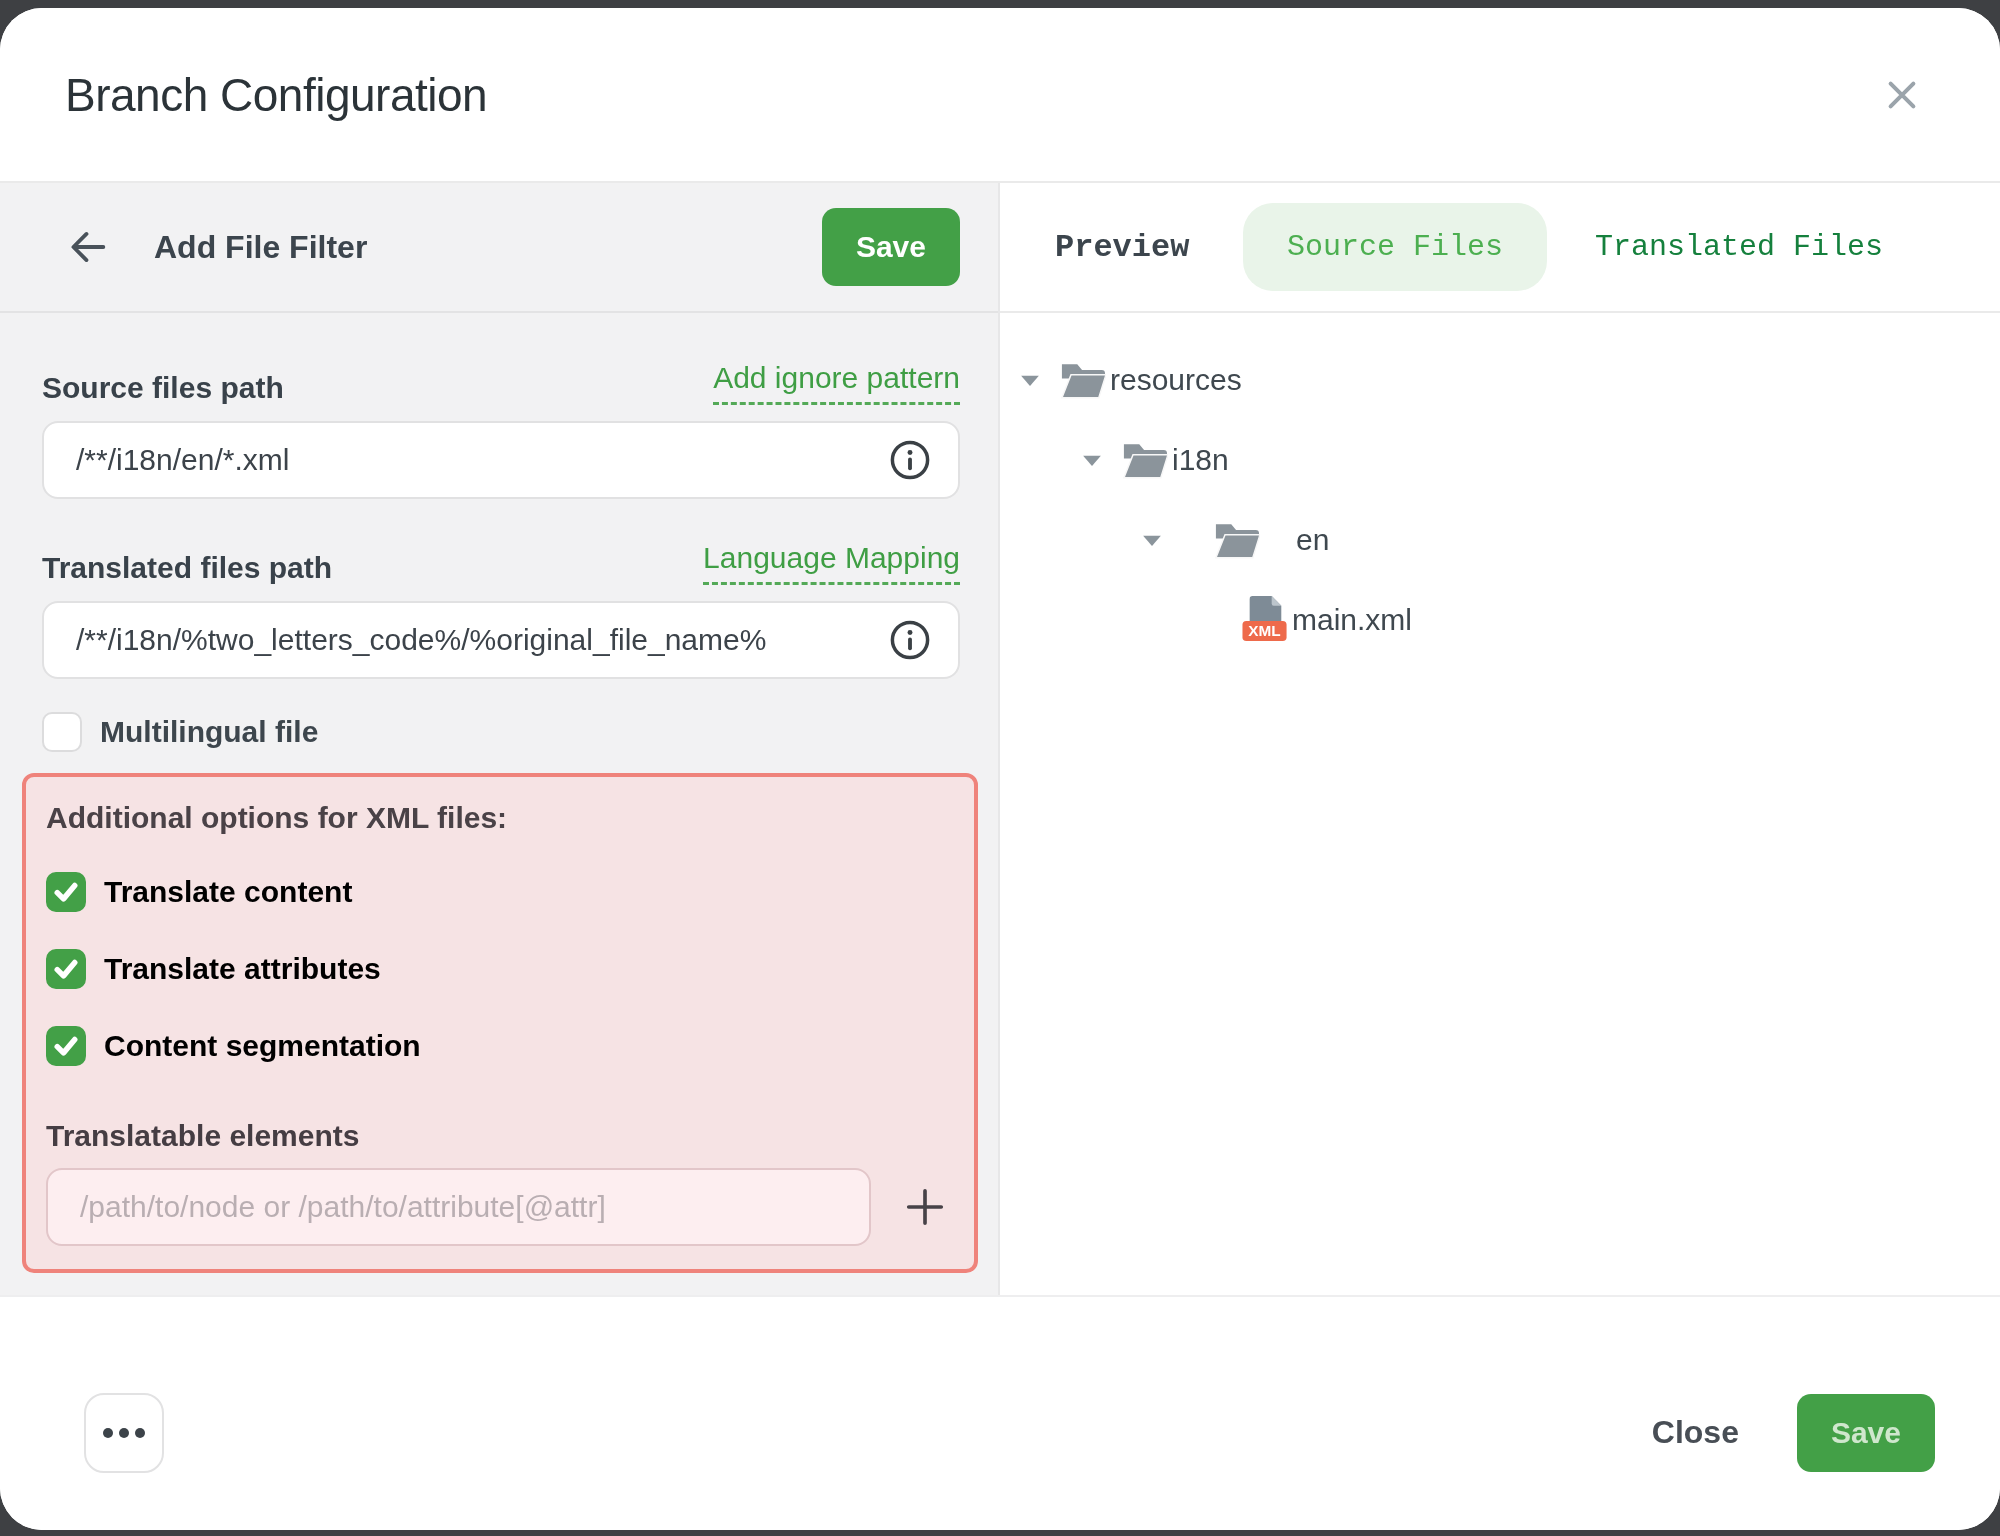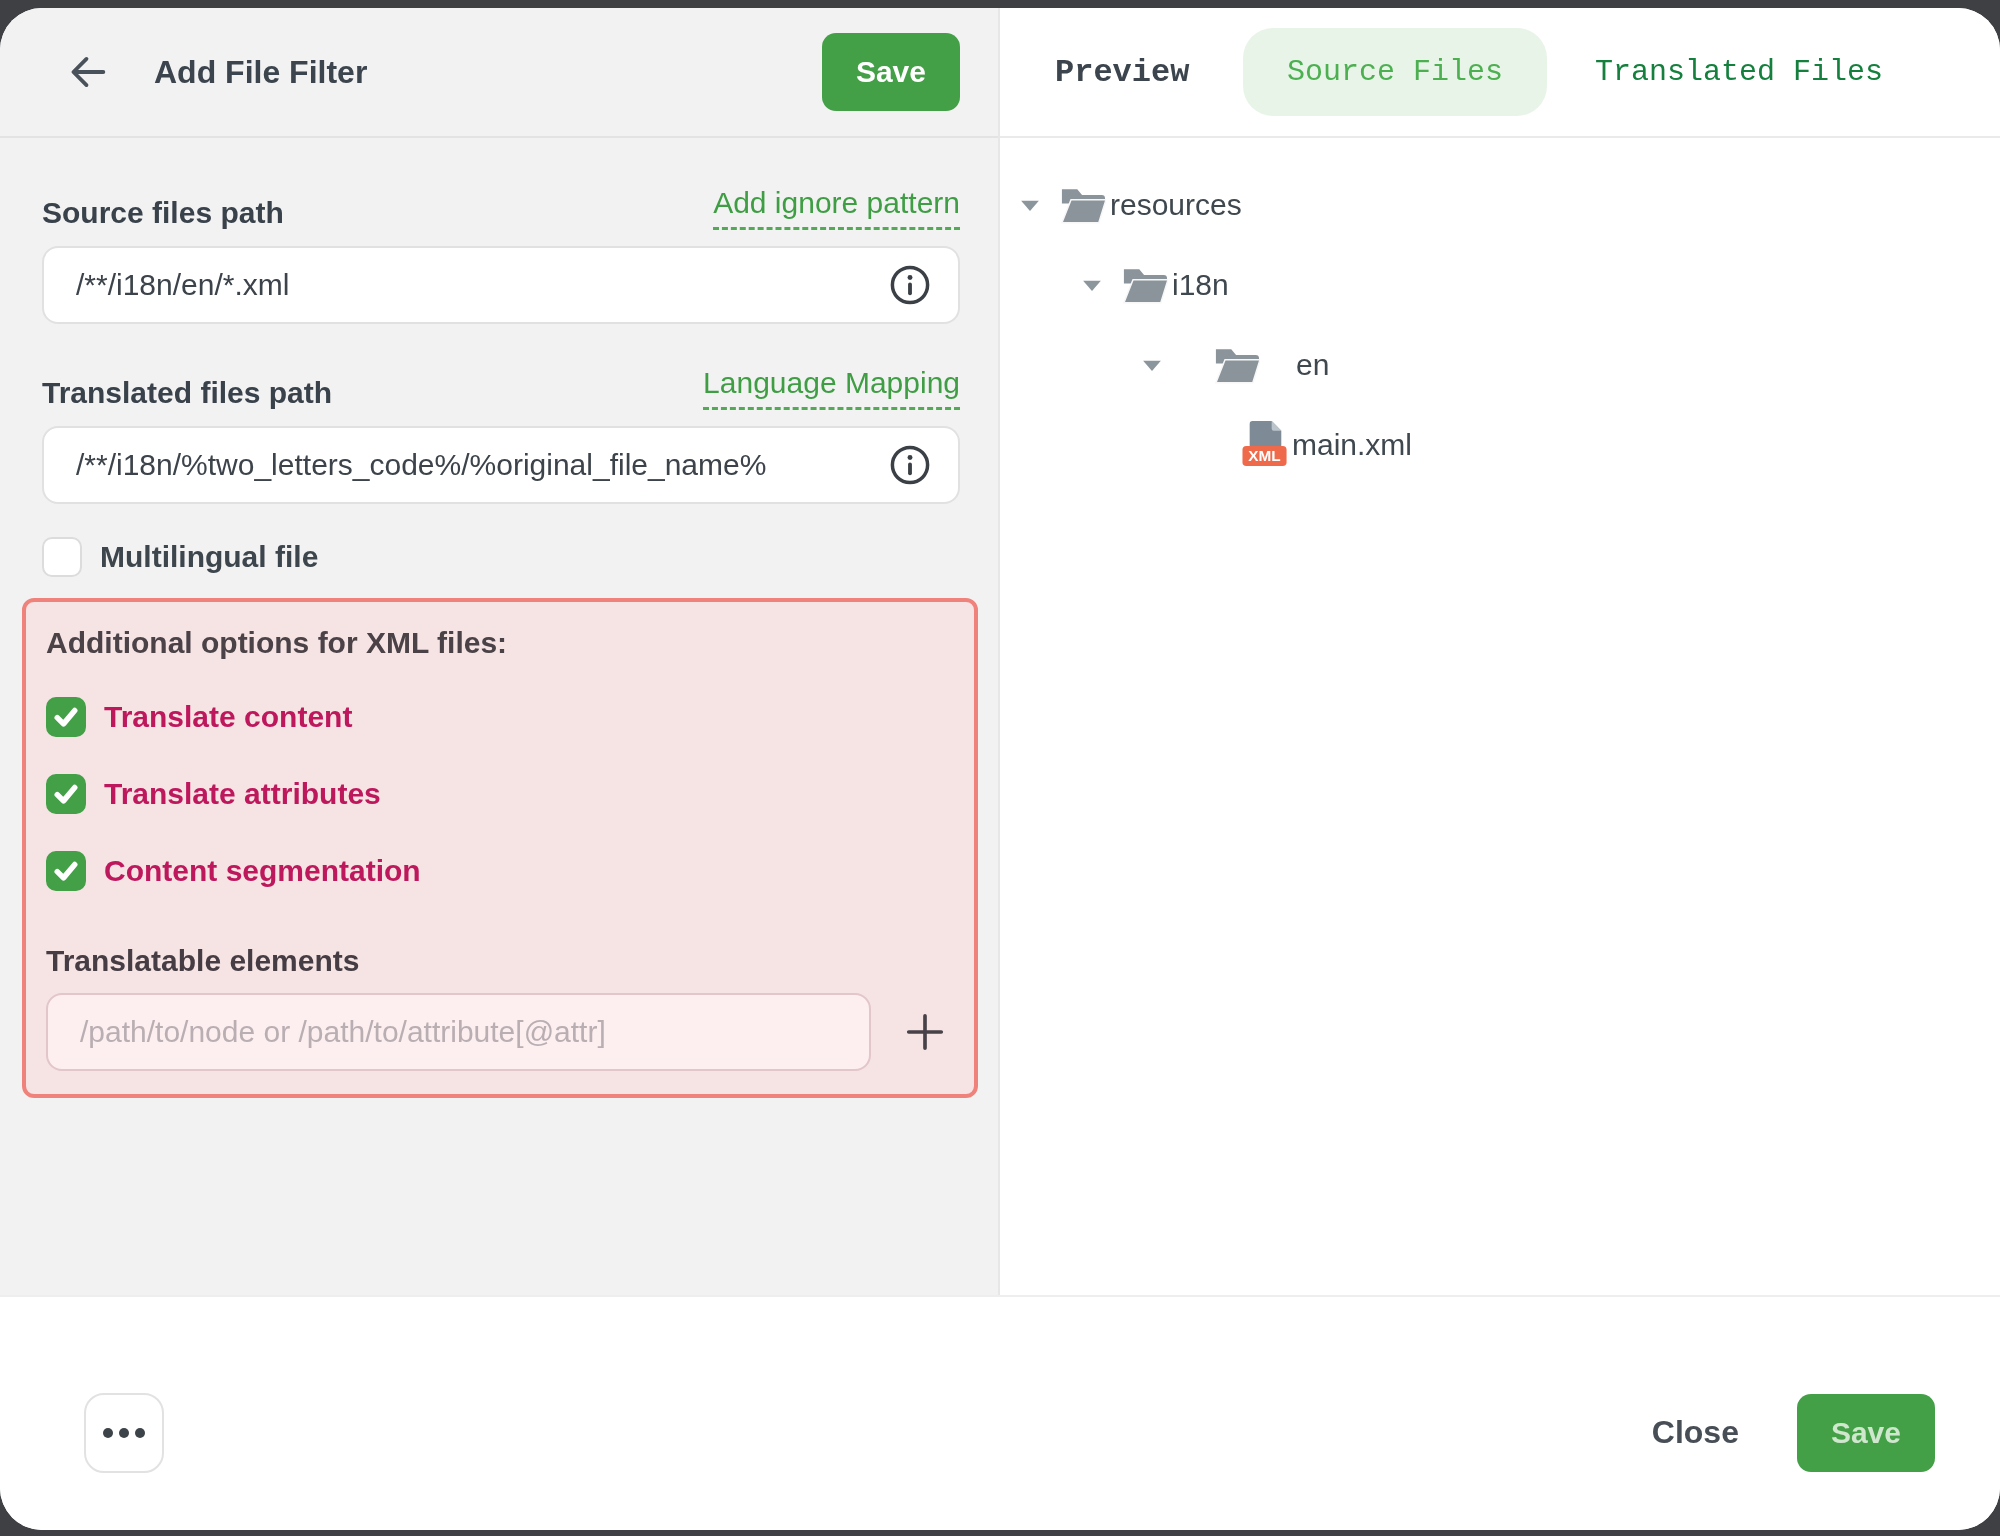--- a/index.html
+++ b/index.html
@@ -75,21 +75,21 @@
   .checkbox.checked { background:#43a047; border-color:#43a047; }
   .check-label { margin-left:18px; font-size:30px; font-weight:600; color:#3d464d; }
   
   .xml-box {
     margin:21px -18px 0 -20px;
     background:#f6e3e4; border:4px solid #ef837b; border-radius:12px;
     padding:12px 18px 23px 20px;
   }
   .xml-heading { font-size:30px; font-weight:600; color:#4a4247; margin-top:12px; }
   .xml-box .check-row { margin-top:37px; }
-  .xml-box .check-label { color:#be185d;text-align:right; }
+  .xml-box .check-label { color:#000000;text-align:right; }
   .xml-box .field-label { color:#453d43; display:block; margin-top:53px; }
   .translatable-row { display:flex; align-items:center; margin-top:15px; }
   .pink-input {
     width:825px; flex:0 0 825px;
     background:#fdeef0; border-color:#e2c6c9;
   }
   .pink-input input { color:#b9aeb2; }
   .pink-input input::placeholder { color:#b9aeb2; opacity:1; }
   .add-btn { background:none; border:none; margin-left:30px; width:48px; height:48px; display:flex; align-items:center; justify-content:center; cursor:pointer; }
   
@@ -125,20 +125,30 @@
     font-size:32px; font-weight:600; color:#484e55; cursor:pointer;
   }
   .modal-footer .btn-green { margin-left:58px; min-width:130px; color:#cfe7cd; }
   svg { display:block; }
 </style>
 </head>
 <body>
 
 <div class="modal">
 
+  <div class="modal-header">
+    <div class="modal-title">Branch Configuration</div>
+    <button class="close-btn">
+      <span>
+        <svg width="42" height="42" viewBox="0 0 24 24" fill="none" stroke="#9ba4ab" stroke-width="2.3" stroke-linecap="round">
+          <path d="M5.5 5.5 L18.5 18.5 M18.5 5.5 L5.5 18.5"></path>
+        </svg>
+      </span>
+    </button>
+  </div>
 
   <div class="modal-body">
 
     <div class="left-panel">
       <div class="subheader">
         <button class="back-btn">
           <span>
             <svg width="46" height="46" viewBox="0 0 24 24" fill="none" stroke="#49525a" stroke-width="2" stroke-linecap="round" stroke-linejoin="round">
               <path d="M20 12 H4.8 M11.2 5.2 L4.4 12 L11.2 18.8"></path>
             </svg>

